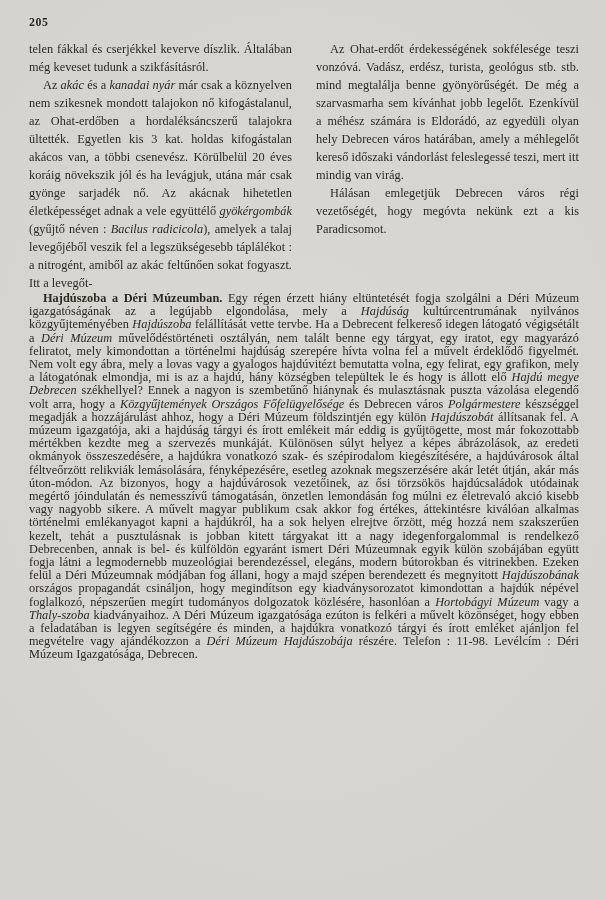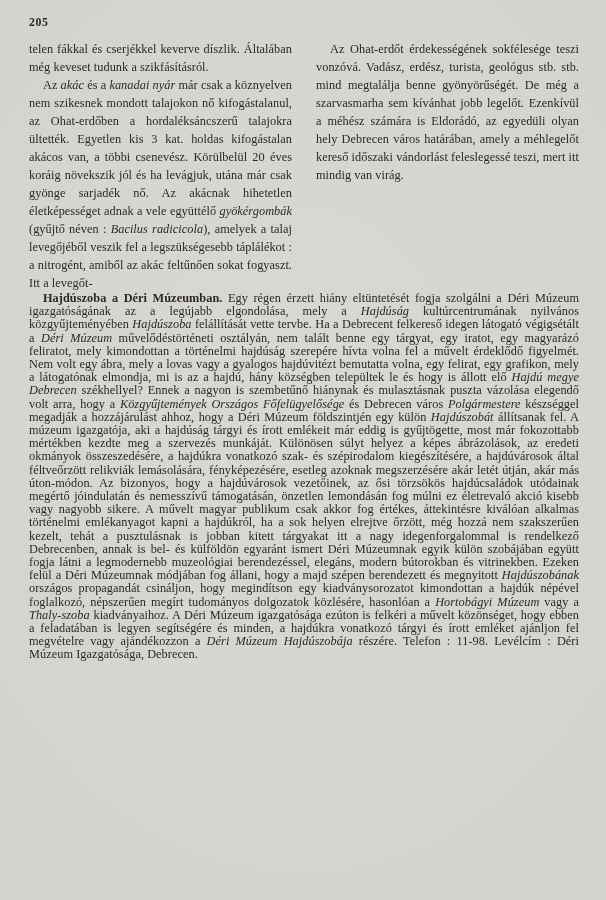--- a/index.html
+++ b/index.html
@@ -64,20 +64,21 @@
     <span class="page-number">205</span>
   </header>
 
   <section class="two-col">
     <div class="col">
       <p class="noindent">telen fákkal és cserjékkel keverve díszlik. Általában még keveset tudunk a szikfásításról.</p>
       <p>Az <i>akác</i> és a <i>kanadai nyár</i> már csak a köznyelven nem szikesnek mondott talajokon nő kifogástalanul, az Ohat-erdőben a hordaléksáncszerű talajokra ültették. Egyetlen kis 3 kat. holdas kifogástalan akácos van, a többi csenevész. Körülbelül 20 éves koráig növekszik jól és ha levágjuk, utána már csak gyönge sarjadék nő. Az akácnak hihetetlen életképességet adnak a vele együttélő <i>gyökérgombák</i> (gyűjtő néven : <i>Bacilus radicicola</i>), amelyek a talaj levegőjéből veszik fel a legszükségesebb táplálékot : a nitrogént, amiből az akác feltűnően sokat fogyaszt. Itt a levegőt-</p>
     </div>
     <div class="col">
       <p>Az Ohat-erdőt érdekességének sokfélesége teszi vonzóvá. Vadász, erdész, turista, geológus stb. stb. mind megtalálja benne gyönyörűségét. De még a szarvasmarha sem kívánhat jobb legelőt. Ezenkívül a méhész számára is Eldorádó, az egyedüli olyan hely Debrecen város határában, amely a méhlegelőt kereső időszaki vándorlást feleslegessé teszi, mert itt mindig van virág.</p>
+      <p>Hálásan emlegetjük Debrecen város régi vezetőségét, hogy megóvta nekünk ezt a kis Paradicsomot.</p>
     </div>
   </section>
 
   <section class="article">
     <p><b>Hajdúszoba a Déri Múzeumban.</b> Egy régen érzett hiány eltüntetését fogja szolgálni a Déri Múzeum igazgatóságának az a legújabb elgondolása, mely a <i>Hajdúság</i> kultúrcentrumának nyilvános közgyűjteményében <i>Hajdúszoba</i> felállítását vette tervbe. Ha a Debrecent felkereső idegen látogató végigsétált a <i>Déri Múzeum</i> művelődéstörténeti osztályán, nem talált benne egy tárgyat, egy iratot, egy magyarázó feliratot, mely kimondottan a történelmi hajdúság szerepére hívta volna fel a művelt érdeklődő figyelmét. Nem volt egy ábra, mely a lovas vagy a gyalogos hajdúvitézt bemutatta volna, egy felirat, egy grafikon, mely a látogatónak elmondja, mi is az a hajdú, hány községben települtek le és hogy is állott elő <i>Hajdú megye Debrecen</i> székhellyel? Ennek a nagyon is szembetűnő hiánynak és mulasztásnak puszta vázolása elegendő volt arra, hogy a <i>Közgyűjtemények Országos Főfelügyelősége</i> és Debrecen város <i>Polgármestere</i> készséggel megadják a hozzájárulást ahhoz, hogy a Déri Múzeum földszintjén egy külön <i>Hajdúszobát</i> állítsanak fel. A múzeum igazgatója, aki a hajdúság tárgyi és írott emlékeit már eddig is gyűjtögette, most már fokozottabb mértékben kezdte meg a szervezés munkáját. Különösen súlyt helyez a képes ábrázolások, az eredeti okmányok összeszedésére, a hajdúkra vonatkozó szak- és szépirodalom kiegészítésére, a hajdúvárosok által féltveőrzött relikviák lemásolására, fényképezésére, esetleg azoknak megszerzésére akár letét útján, akár más úton-módon. Az bizonyos, hogy a hajdúvárosok vezetőinek, az ősi törzsökös hajdúcsaládok utódainak megértő jóindulatán és nemesszívű támogatásán, önzetlen lemondásán fog múlni ez életrevaló akció kisebb vagy nagyobb sikere. A művelt magyar publikum csak akkor fog értékes, áttekintésre kiválóan alkalmas történelmi emlékanyagot kapni a hajdúkról, ha a sok helyen elrejtve őrzött, még hozzá nem szakszerűen kezelt, tehát a pusztulásnak is jobban kitett tárgyakat itt a nagy idegenforgalommal is rendelkező Debrecenben, annak is bel- és külföldön egyaránt ismert Déri Múzeumnak egyik külön szobájában együtt fogja látni a legmodernebb muzeológiai berendezéssel, elegáns, modern bútorokban és vitrinekben. Ezeken felül a Déri Múzeumnak módjában fog állani, hogy a majd szépen berendezett és megnyitott <i>Hajdúszobának</i> országos propagandát csináljon, hogy megindítson egy kiadványsorozatot kimondottan a hajdúk népével foglalkozó, népszerűen megírt tudományos dolgozatok közlésére, hasonlóan a <i>Hortobágyi Múzeum</i> vagy a <i>Thaly-szoba</i> kiadványaihoz. A Déri Múzeum igazgatósága ezúton is felkéri a művelt közönséget, hogy ebben a feladatában is legyen segítségére és minden, a hajdúkra vonatkozó tárgyi és írott emléket ajánljon fel megvételre vagy ajándékozzon a <i>Déri Múzeum Hajdúszobája</i> részére. Telefon : 11-98. Levélcím : Déri Múzeum Igazgatósága, Debrecen.</p>
   </section>
 
 </div>
 
 </body></html>

